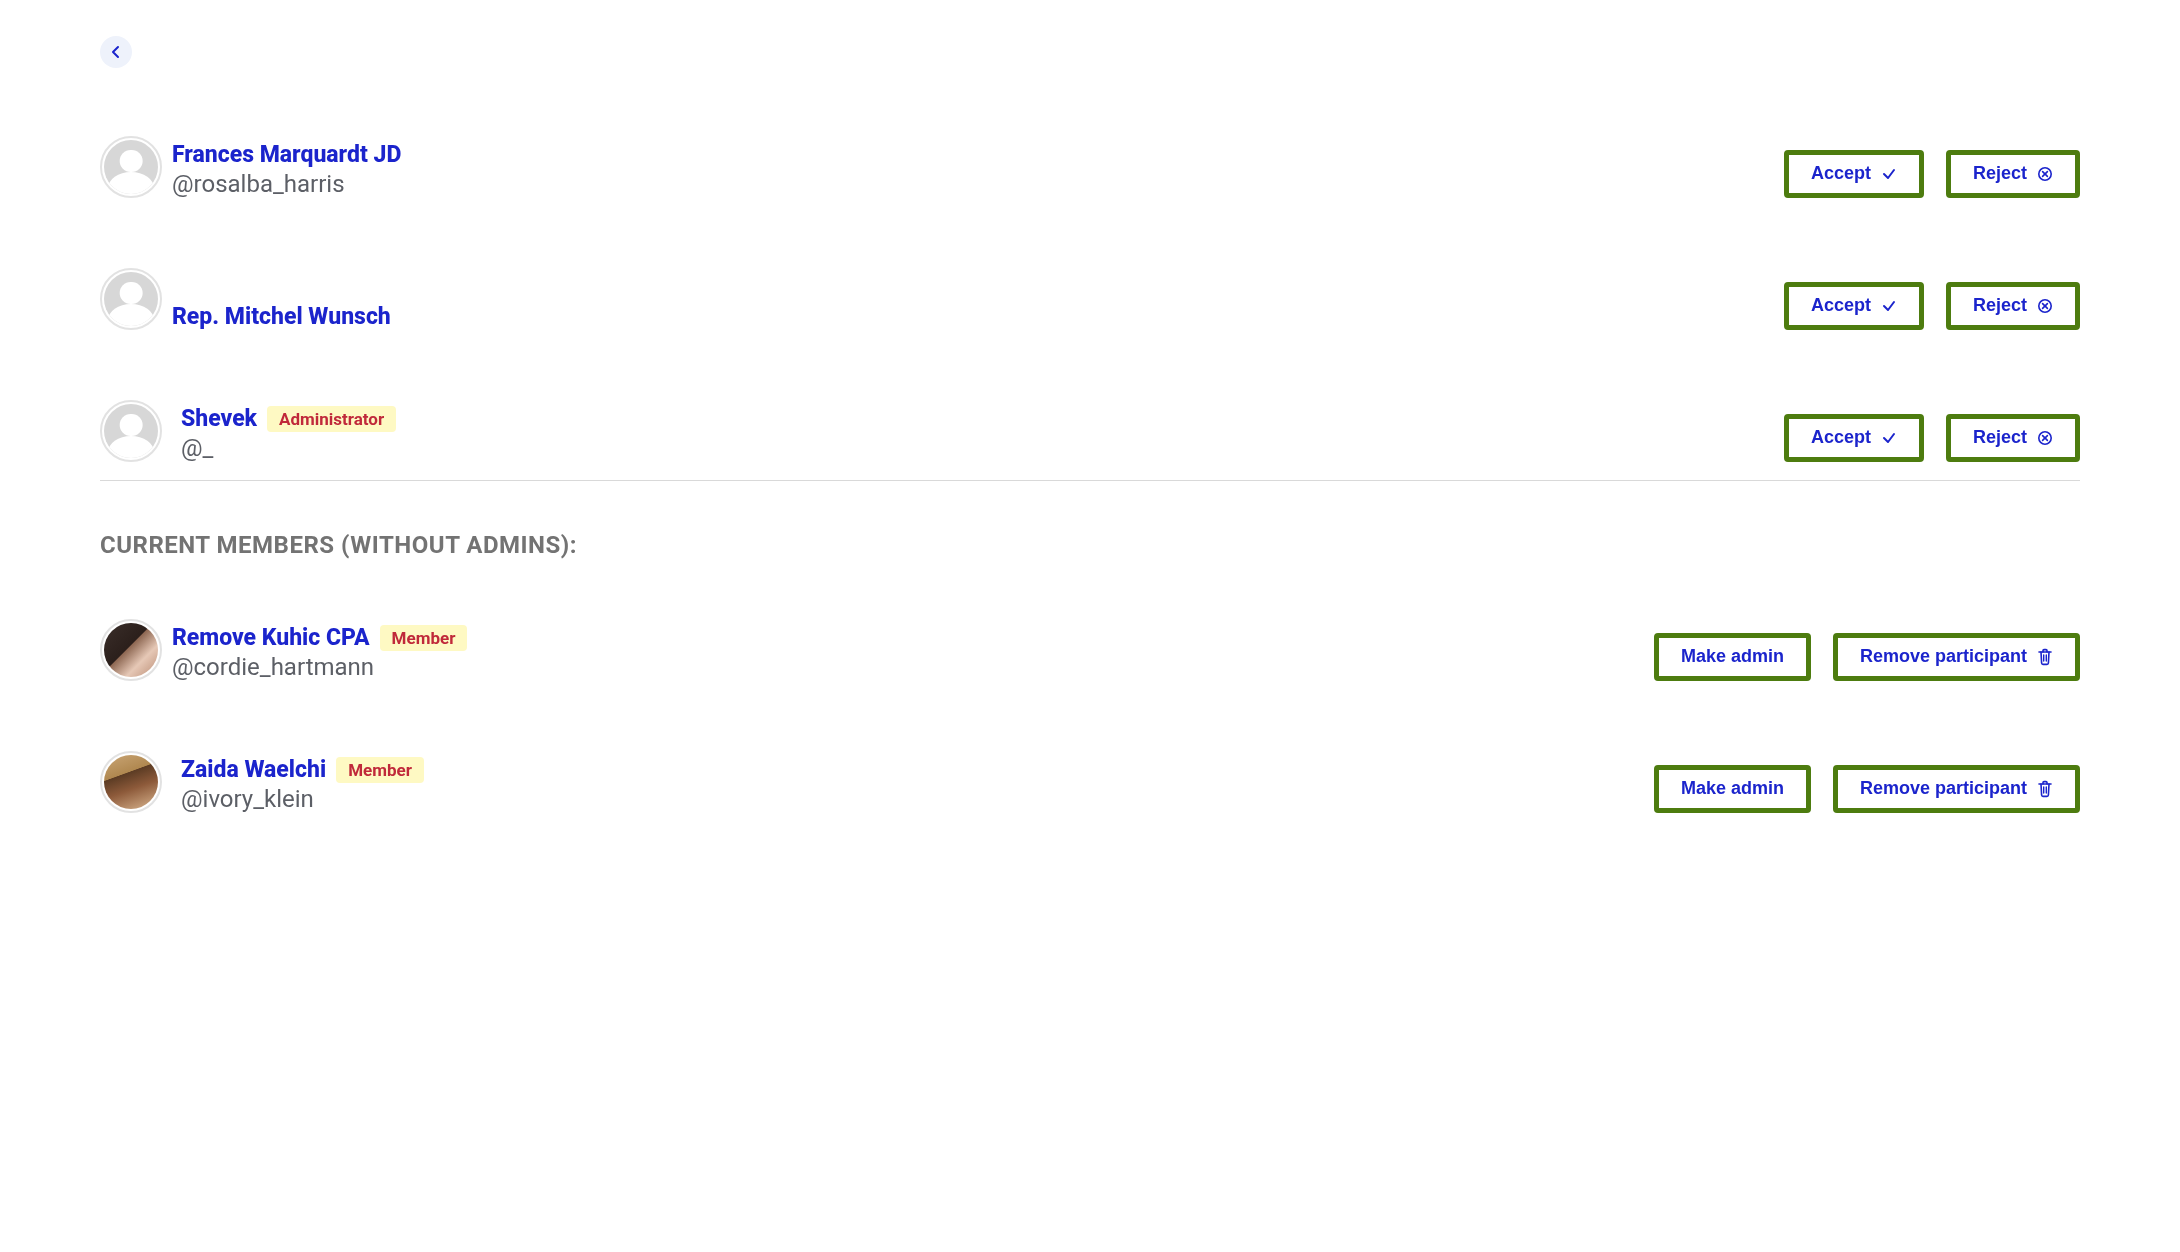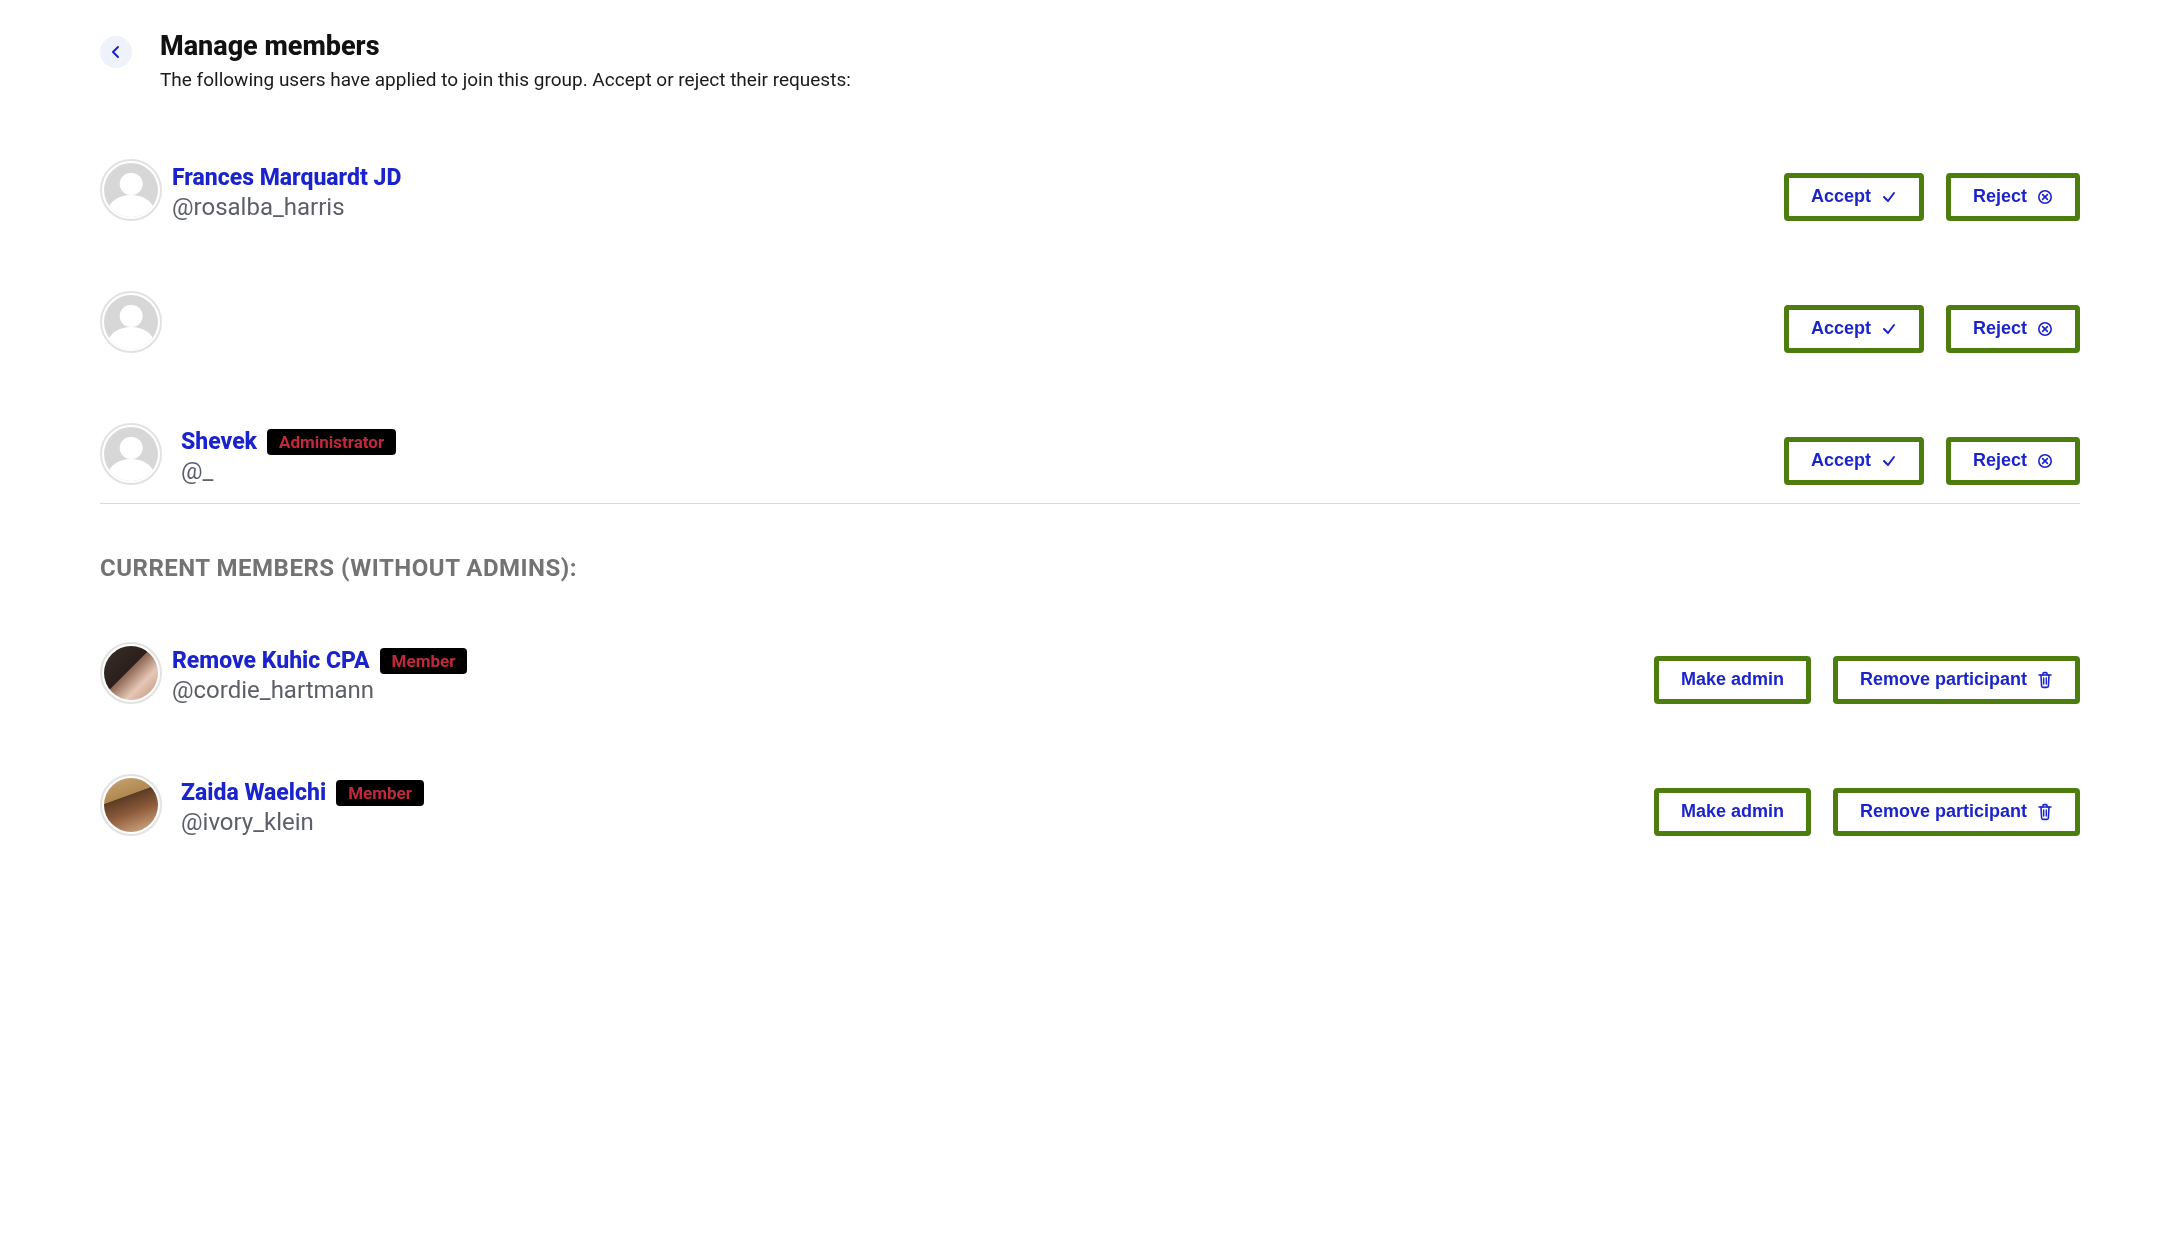--- a/index.html
+++ b/index.html
@@ -111,21 +111,21 @@
     gap: 10px;
     flex-wrap: wrap;
   }
   .user-name {
     color: #1b24cc;
     font-weight: 800;
     font-size: 23px;
     text-decoration: none;
   }
   .badge {
-    background: #000000;
+    background: #fef9c3;
     color: #c0293a;
     font-weight: 700;
     font-size: 17px;
     padding: 3px 12px;
     border-radius: 4px;
   }
   .user-handle {
     color: #5c5f66;
     font-size: 24px;
     margin-top: 2px;
@@ -165,24 +165,20 @@
 </style>
 </head>
 <body>
 
 <div class="header-row">
   <div class="back-btn">
     <svg width="12" height="14" viewBox="0 0 12 14" fill="none">
       <path d="M8 2 L3 7 L8 12" stroke="#1b24cc" stroke-width="2" stroke-linecap="round" stroke-linejoin="round"></path>
     </svg>
   </div>
-  <div>
-    <h1 class="title">Manage members</h1>
-    <p class="subtitle">The following users have applied to join this group. Accept or reject their requests:</p>
-  </div>
 </div>
 
 <div id="applicants-list" class="list">
     <div class="row">
       <div class="avatar-wrap">
         <div class="avatar-ring">
           <div class="avatar-ph"></div>
         </div>
       </div>
       <div class="user-meta">
@@ -207,20 +203,23 @@
         </button>
       </div>
     </div>
     <div class="row">
       <div class="avatar-wrap">
         <div class="avatar-ring">
           <div class="avatar-ph"></div>
         </div>
       </div>
       <div class="user-meta">
+        <div class="name-line">
+          <a href="#" class="user-name">Rep. Mitchel Wunsch</a>
+        </div>
       </div>
       <div class="actions">
         <button class="btn">
           <span>Accept</span>
           <svg width="16" height="16" viewBox="0 0 16 16" fill="none">
             <path d="M3 8 L7 12 L13 4" stroke="#1b24cc" stroke-width="2" stroke-linecap="round" stroke-linejoin="round"></path>
           </svg>
         </button>
         <button class="btn">
           <span>Reject</span>

